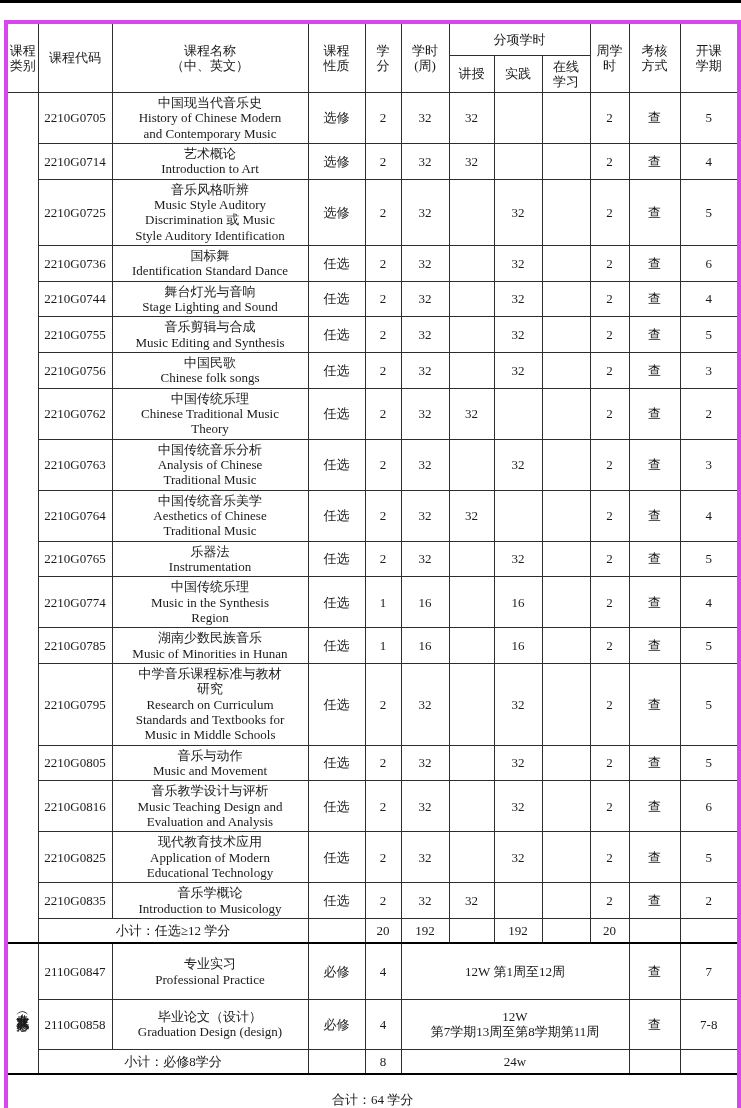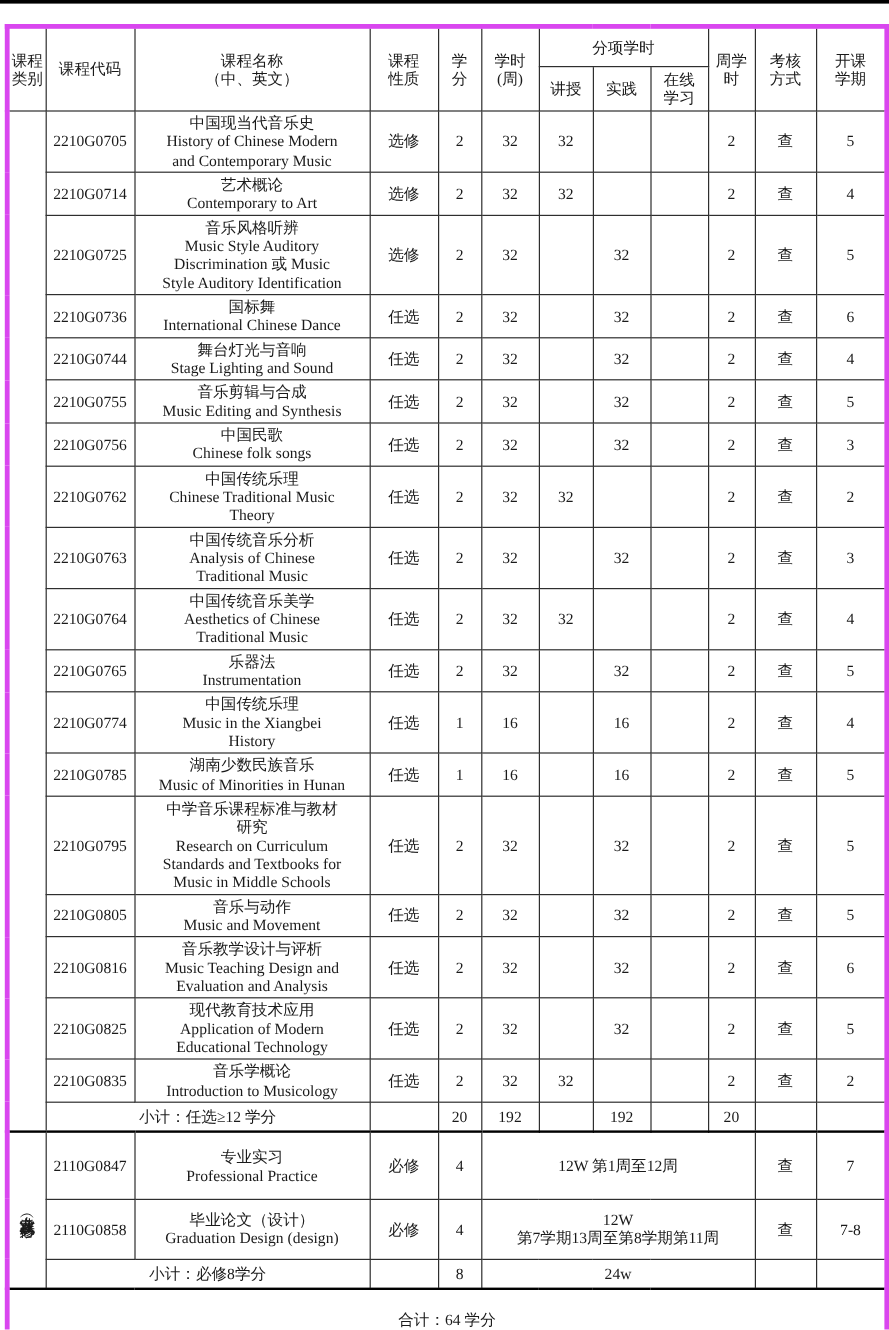--- a/index.html
+++ b/index.html
@@ -129,21 +129,21 @@
           <td></td>
           <td>2</td>
           <td>查</td>
           <td>5</td>
         </tr>
 
         <tr>
           <td class="code">2210G0714</td>
           <td class="name">
             <div class="cn pre">艺术概论</div>
-            <div class="en">Contemporary to Art</div>
+            <div class="en">Introduction to Art</div>
           </td>
           <td>选修</td>
           <td>2</td>
           <td>32</td>
           <td>32</td>
           <td></td>
           <td></td>
           <td>2</td>
           <td>查</td>
           <td>4</td>
@@ -163,21 +163,21 @@
           <td></td>
           <td>2</td>
           <td>查</td>
           <td>5</td>
         </tr>
 
         <tr>
           <td class="code">2210G0736</td>
           <td class="name">
             <div class="cn pre">国标舞</div>
-            <div class="en">International Chinese Dance</div>
+            <div class="en">Identification Standard Dance</div>
           </td>
           <td>任选</td>
           <td>2</td>
           <td>32</td>
           <td></td>
           <td>32</td>
           <td></td>
           <td>2</td>
           <td>查</td>
           <td>6</td>
@@ -299,21 +299,21 @@
           <td></td>
           <td>2</td>
           <td>查</td>
           <td>5</td>
         </tr>
 
         <tr>
           <td class="code">2210G0774</td>
           <td class="name">
             <div class="cn pre">中国传统乐理</div>
-            <div class="en">Music in the Xiangbei History</div>
+            <div class="en">Music in the Synthesis Region</div>
           </td>
           <td>任选</td>
           <td>1</td>
           <td>16</td>
           <td></td>
           <td>16</td>
           <td></td>
           <td>2</td>
           <td>查</td>
           <td>4</td>

